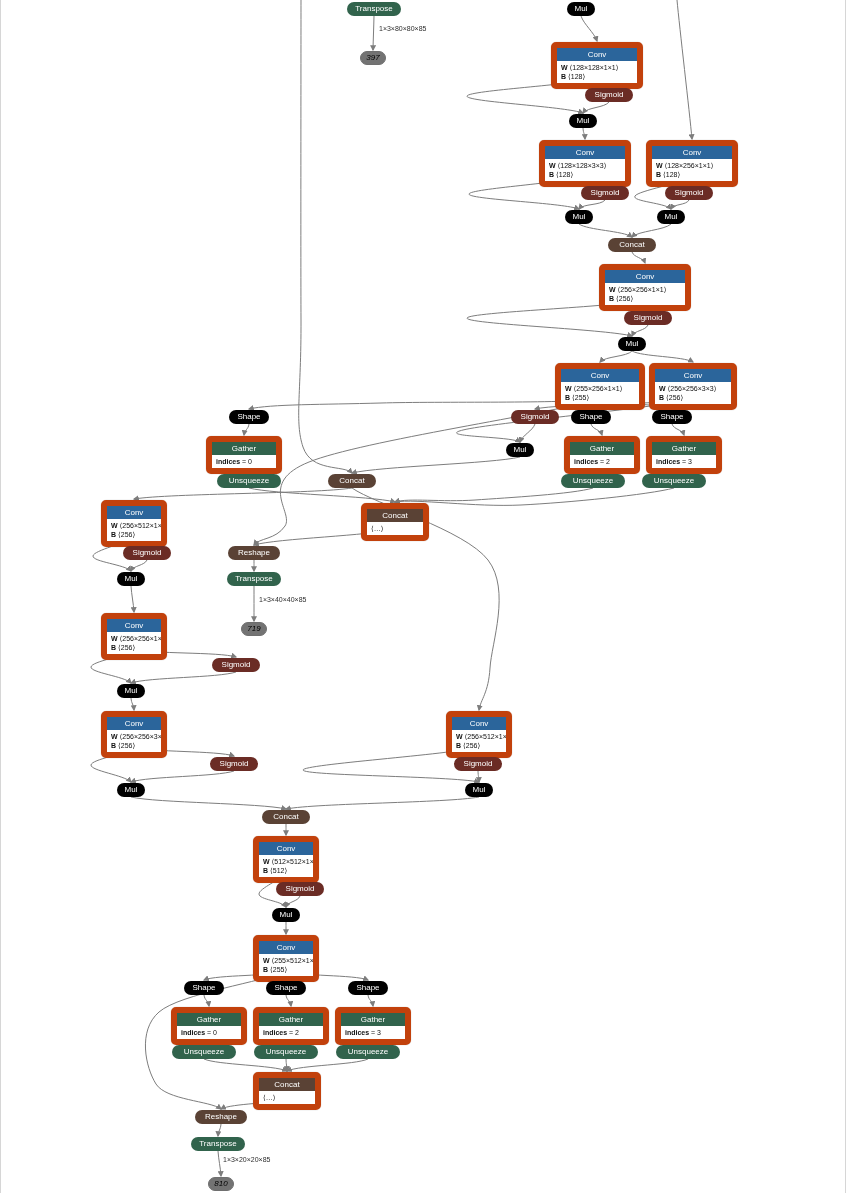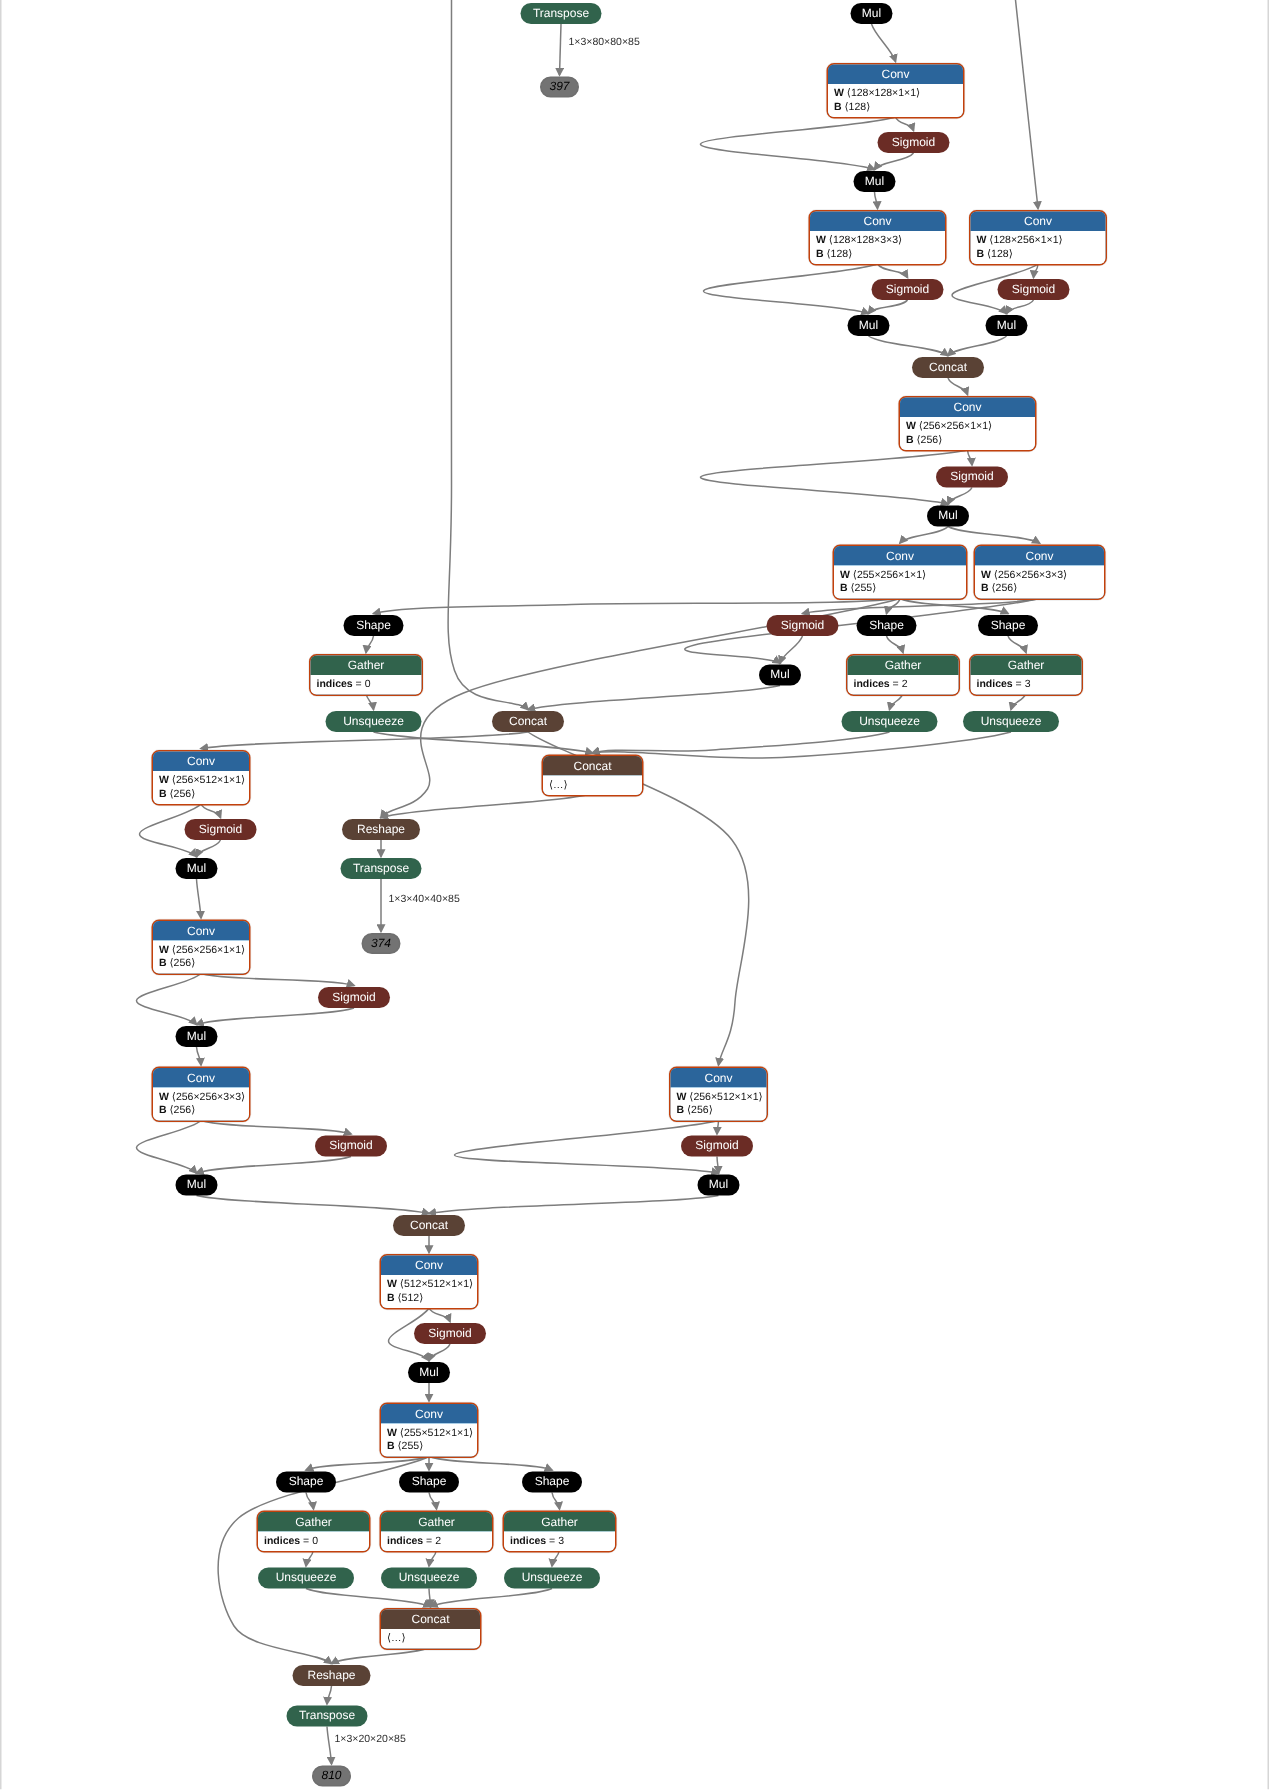--- a/index.html
+++ b/index.html
@@ -10,21 +10,21 @@
     background: #ffffff; overflow: hidden;
     border-left: 1px solid #d6d6d6; border-right: 1px solid #d6d6d6;
   }
   #edges { position: absolute; left: 0; top: 0; z-index: 1; }
   .node { position: absolute; z-index: 2; }
   .pill {
     height: 14px; line-height: 14px; border-radius: 7px;
     color: #fff; font-size: 8px; text-align: center; white-space: nowrap;
   }
   .boxed {
-    background: #7dd3fc; border: 1px solid #c2410c; border-radius: 5px;
+    background: #3b82f6; border: 6px solid #c2410c; border-radius: 5px;
     overflow: hidden; box-shadow: 0 0 0 0.5px rgba(0,0,0,0.08);
   }
   .hdr { height: 13px; line-height: 13px; color: #fff; font-size: 8px; text-align: center; white-space: nowrap; }
   .bdy { background: #fff; padding: 2px 4px 2px 4px; font-size: 7px; line-height: 9px; color: #111; text-align: left; }
   .bdy .ln { white-space: nowrap; }
   .bdy b { font-weight: bold; }
   .outbox {
     height: 14px; line-height: 12px; background: #737373; border: 1px solid #6f6f6f;
     border-radius: 7px; color: #000; font-size: 8px; text-align: center; font-style: italic;
   }
@@ -213,21 +213,21 @@
     <div class="node boxed" style="left: 360px; top: 503px; width: 68px;">
       <div class="hdr" style="background: rgb(90, 66, 53);">Concat</div>
       <div class="bdy">
         <div class="ln">⟨…⟩</div>
       </div>
     </div>
     <div class="node pill" style="left: 122px; top: 546px; width: 48px; background: rgb(107, 44, 37);">Sigmoid</div>
     <div class="node pill" style="left: 227px; top: 546px; width: 52px; background: rgb(90, 66, 53);">Reshape</div>
     <div class="node pill" style="left: 116px; top: 572px; width: 28px; background: rgb(0, 0, 0);">Mul</div>
     <div class="node pill" style="left: 226px; top: 572px; width: 54px; background: rgb(49, 99, 76);">Transpose</div>
-    <div class="node outbox" style="left: 240px; top: 622px; width: 26px;">374</div>
+    <div class="node outbox" style="left: 240px; top: 622px; width: 26px;">719</div>
     <div class="node boxed" style="left: 100px; top: 613px; width: 66px;">
       <div class="hdr" style="background: rgb(43, 101, 155);">Conv</div>
       <div class="bdy">
         <div class="ln"><b>W</b> ⟨256×256×1×1⟩</div>
         <div class="ln"><b>B</b> ⟨256⟩</div>
       </div>
     </div>
     <div class="node pill" style="left: 211px; top: 658px; width: 48px; background: rgb(107, 44, 37);">Sigmoid</div>
     <div class="node pill" style="left: 116px; top: 684px; width: 28px; background: rgb(0, 0, 0);">Mul</div>
     <div class="node boxed" style="left: 100px; top: 711px; width: 66px;">

